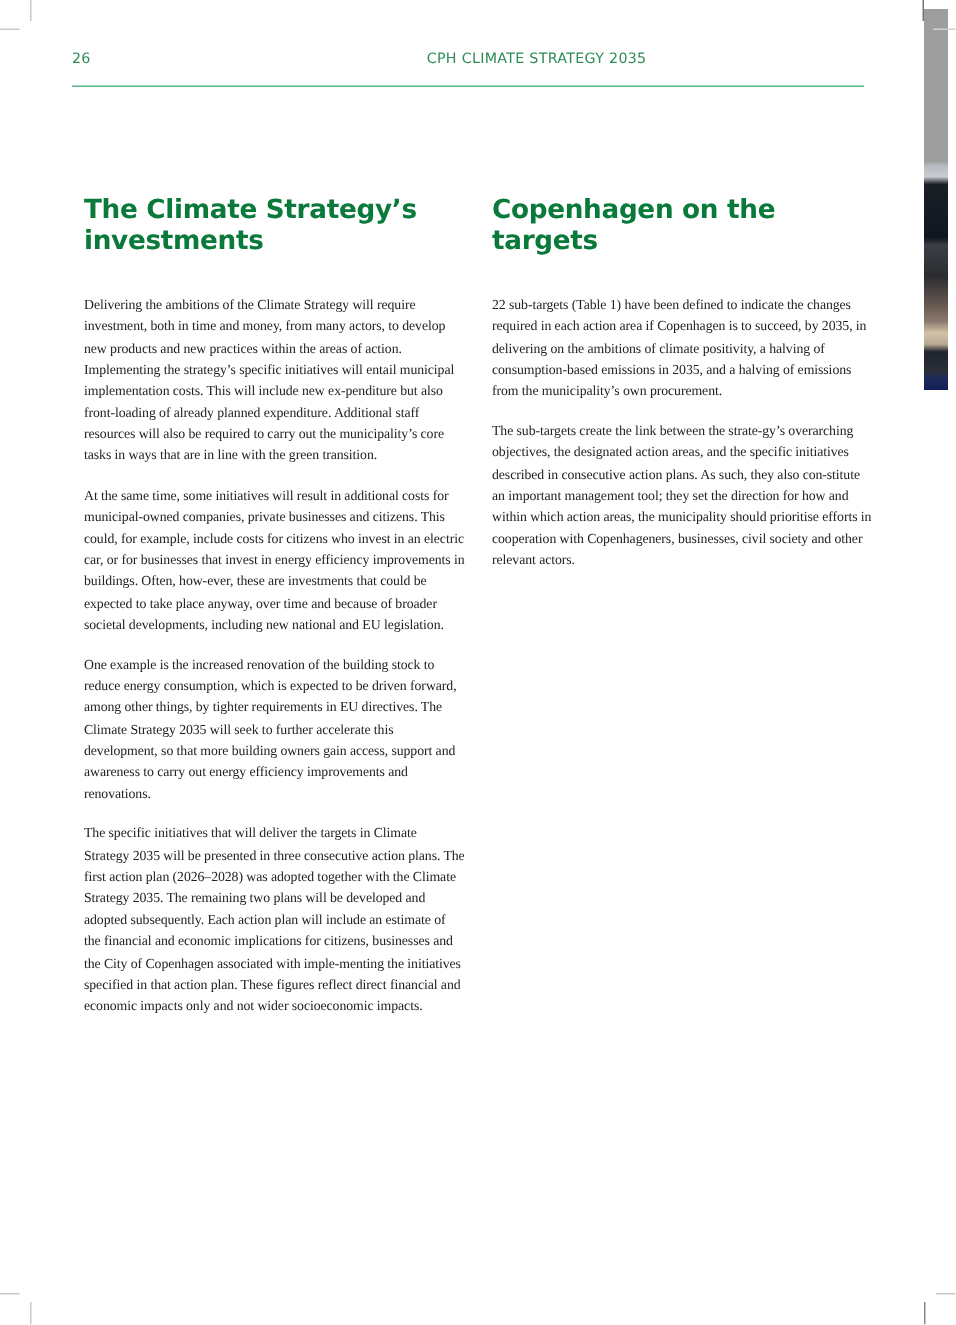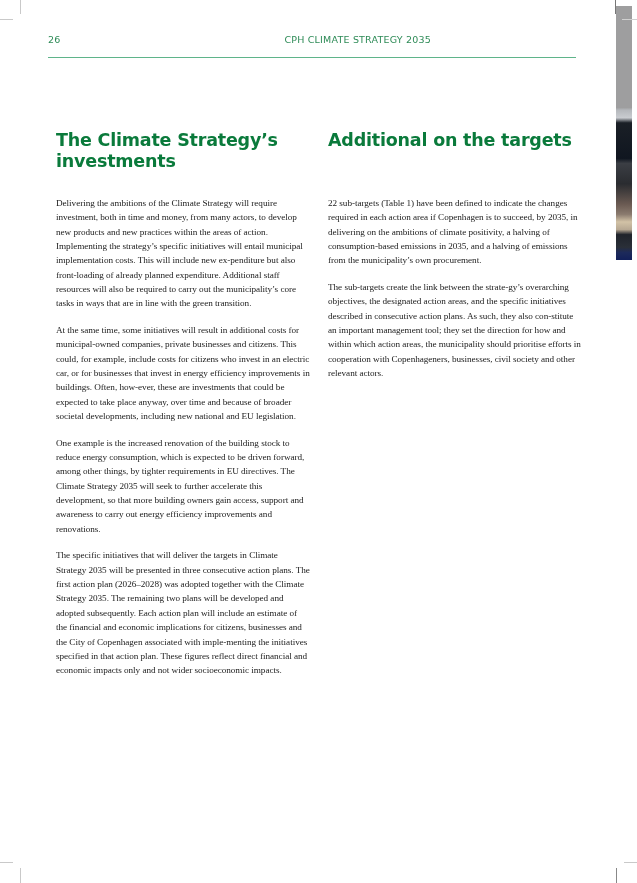--- a/index.html
+++ b/index.html
@@ -71,16 +71,16 @@
 
 <div class="column col-left">
   <h2>The Climate Strategy’s investments</h2>
   <p>Delivering the ambitions of the Climate Strategy will require investment, both in time and money, from many actors, to develop new products and new practices within the areas of action. Implementing the strategy’s specific initiatives will entail municipal implementation costs. This will include new ex-penditure but also front-loading of already planned expenditure. Additional staff resources will also be required to carry out the municipality’s core tasks in ways that are in line with the green transition.</p>
   <p>At the same time, some initiatives will result in additional costs for municipal-owned companies, private businesses and citizens. This could, for example, include costs for citizens who invest in an electric car, or for businesses that invest in energy efficiency improvements in buildings. Often, how-ever, these are investments that could be expected to take place anyway, over time and because of broader societal developments, including new national and EU legislation.</p>
   <p>One example is the increased renovation of the building stock to reduce energy consumption, which is expected to be driven forward, among other things, by tighter requirements in EU directives. The Climate Strategy 2035 will seek to further accelerate this development, so that more building owners gain access, support and awareness to carry out energy efficiency improvements and renovations.</p>
   <p>The specific initiatives that will deliver the targets in Climate Strategy 2035 will be presented in three consecutive action plans. The first action plan (2026–2028) was adopted together with the Climate Strategy 2035. The remaining two plans will be developed and adopted subsequently. Each action plan will include an estimate of the financial and economic implications for citizens, businesses and the City of Copenhagen associated with imple-menting the initiatives specified in that action plan. These figures reflect direct financial and economic impacts only and not wider socioeconomic impacts.</p>
 </div>
 
 <div class="column col-right">
-  <h2>Additional on the targets</h2>
+  <h2>Copenhagen on the targets</h2>
   <p>22 sub-targets (Table 1) have been defined to indicate the changes required in each action area if Copenhagen is to succeed, by 2035, in delivering on the ambitions of climate positivity, a halving of consumption-based emissions in 2035, and a halving of emissions from the municipality’s own procurement.</p>
   <p>The sub-targets create the link between the strate-gy’s overarching objectives, the designated action areas, and the specific initiatives described in consecutive action plans. As such, they also con-stitute an important management tool; they set the direction for how and within which action areas, the municipality should prioritise efforts in cooperation with Copenhageners, businesses, civil society and other relevant actors.</p>
 </div>
 
 </body></html>

